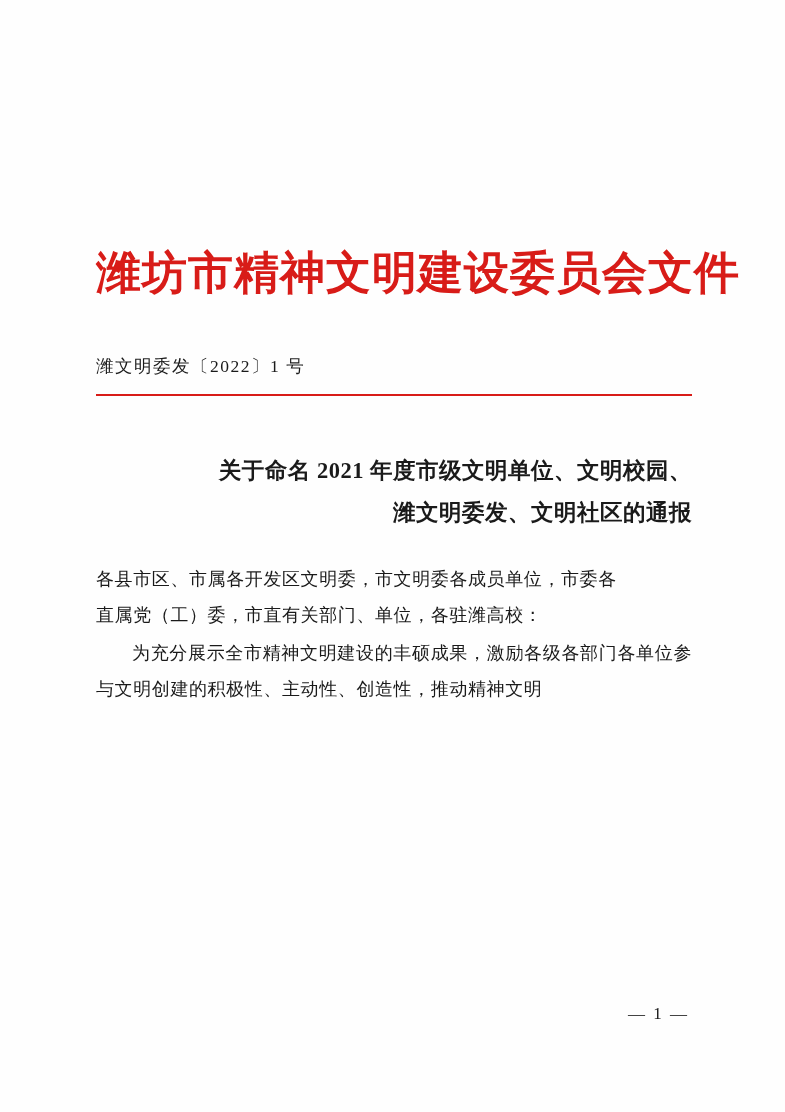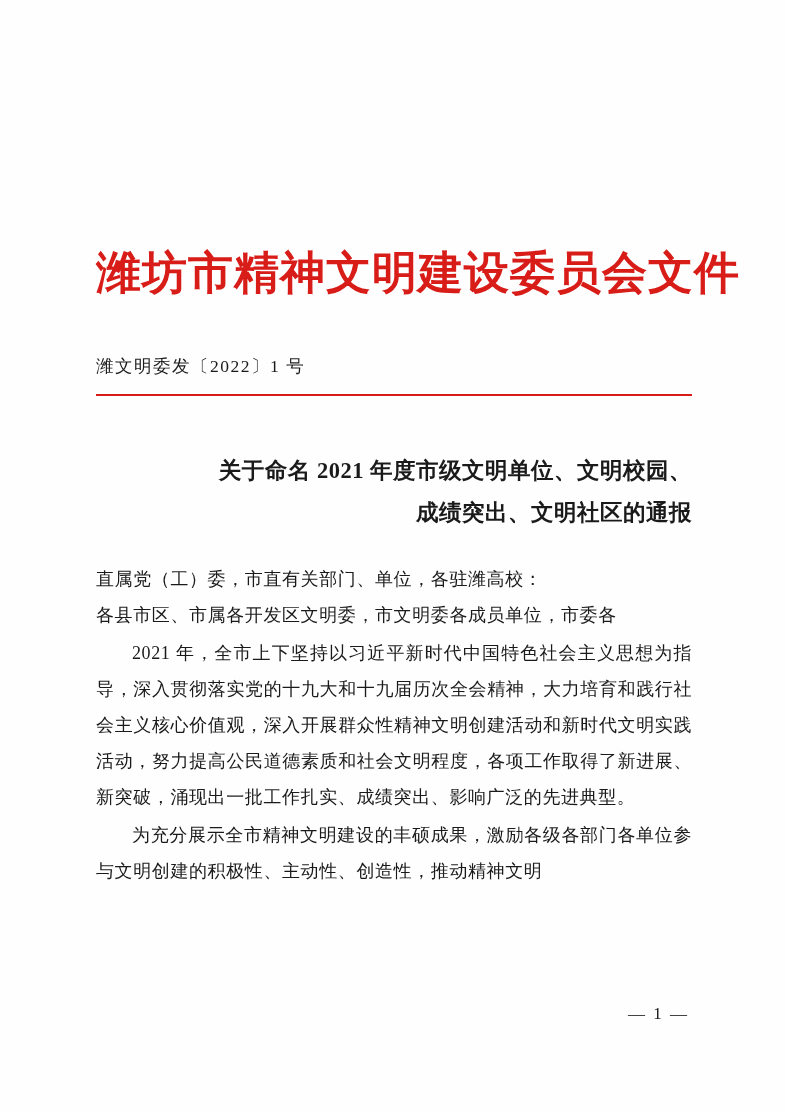--- a/index.html
+++ b/index.html
@@ -97,30 +97,29 @@
   <div class="doc-body">
 
     <div class="masthead">潍坊市精神文明建设委员会文件</div>
 
     <div class="doc-number">潍文明委发〔2022〕1 号</div>
 
     <div class="red-rule"></div>
 
     <div class="title">
       <span class="title-line">关于命名 2021 年度市级文明单位、文明校园、</span>
-      <span class="title-line">成绩突出、文明社区的通报</span>
+      <span class="title-line">潍文明委发、文明社区的通报</span>
     </div>
 
     <div class="salutation">
+      <p class="para">各县市区、市属各开发区文明委，市文明委各成员单位，市委各</p>
       <p class="para">直属党（工）委，市直有关部门、单位，各驻潍高校：</p>
-      <p class="para">各县市区、市属各开发区文明委，市文明委各成员单位，市委各</p>
     </div>
 
     <div class="body-paras">
-      <p class="para">2021 年，全市上下坚持以习近平新时代中国特色社会主义思想为指导，深入贯彻落实党的十九大和十九届历次全会精神，大力培育和践行社会主义核心价值观，深入开展群众性精神文明创建活动和新时代文明实践活动，努力提高公民道德素质和社会文明程度，各项工作取得了新进展、新突破，涌现出一批工作扎实、成绩突出、影响广泛的先进典型。</p>
       <p class="para">为充分展示全市精神文明建设的丰硕成果，激励各级各部门各单位参与文明创建的积极性、主动性、创造性，推动精神文明</p>
     </div>
 
   </div>
 
   <div class="page-number">— 1 —</div>
 
 </div>
 
 </body></html>

